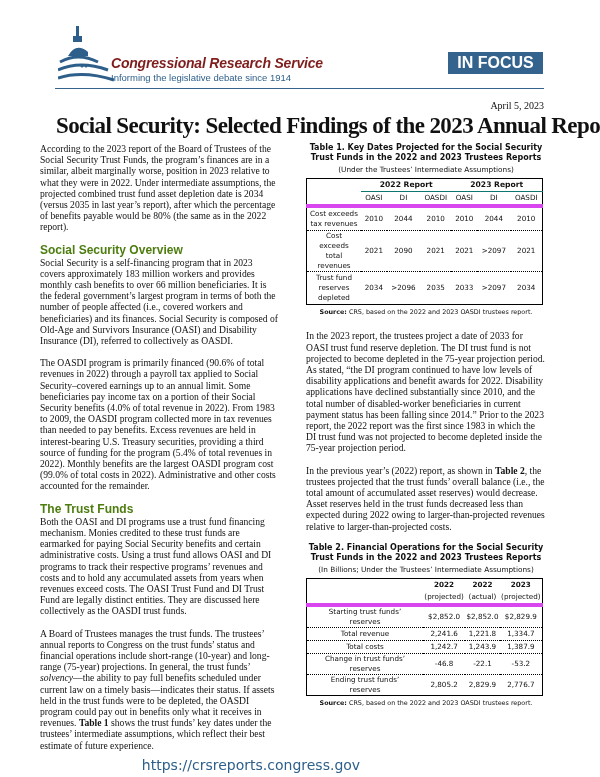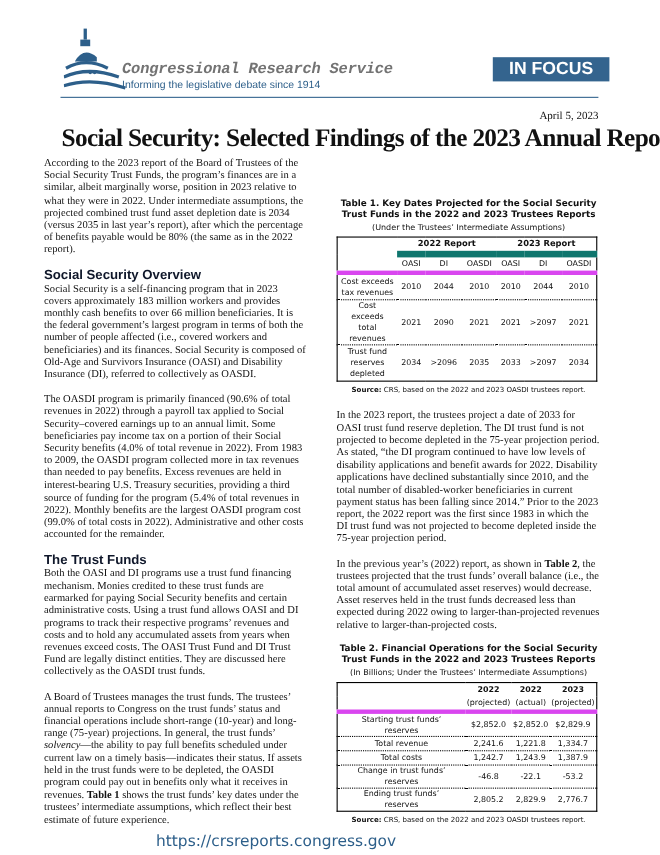--- a/index.html
+++ b/index.html
@@ -1,34 +1,34 @@
 <!DOCTYPE html>
 <html><head>
 <meta charset="utf-8">
 <style>
   html, body { margin:0; padding:0; background:#fff; }
   body { width:600px; height:777px; position:relative; overflow:hidden; font-family:"Liberation Serif", serif; color:#111; }
   .header { position:absolute; left:0; top:0; width:600px; height:95px; }
   .logo { position:absolute; left:58px; top:24px; width:60px; height:58px; }
-  .crs-name { position:absolute; left:111px; top:55px; font-family:Liberation Mono, monospace; font-style:italic; font-weight:bold; font-size:14px; color:#737373; letter-spacing:-0.2px; white-space:nowrap;text-align:center; }
+  .crs-name { position:absolute; left:111px; top:55px; font-family:Liberation Sans, sans-serif; font-style:italic; font-weight:bold; font-size:14px; color:#7f1d1d; letter-spacing:-0.2px; white-space:nowrap;text-align:center; }
   .crs-tag { position:absolute; left:111px; top:72px; font-family:"Liberation Sans", sans-serif; font-size:9.5px; color:#2d5f8a; white-space:nowrap; }
-  .infocus { position:absolute; left:448px; top:52px; width:106px; height:22px; background:#34648e; color:#fff; font-family:"Liberation Sans", sans-serif; font-weight:bold; font-size:16px; text-align:center; line-height:22px; }
+  .infocus { position:absolute; left:448px; top:52px; width:95px; height:22px; background:#34648e; color:#fff; font-family:"Liberation Sans", sans-serif; font-weight:bold; font-size:16px; text-align:center; line-height:22px; }
   .rule { position:absolute; left:55px; top:88px; width:489px; height:1px; background:#34648e; }
   .date { position:absolute; right:56px; top:100px; font-size:10px; }
   .title { position:absolute; left:56px; top:113px; font-family:"Liberation Serif", serif; font-weight:bold; font-size:23px; letter-spacing:-0.6px; white-space:nowrap; }
   .col-left { position:absolute; left:40px; top:143px; width:240px; font-size:9.6px; line-height:11.2px; }
   .col-right { position:absolute; left:306px; top:143px; width:240px; font-size:9.6px; line-height:11.2px; }
   p { margin:0 0 11px 0; }
-  h2 { font-family:"Liberation Sans", sans-serif; color:#0f172a; font-size:12px; margin:0; line-height:13px; font-weight:bold; }
-  .tcap { font-family:"DejaVu Sans", sans-serif; font-weight:bold; font-size:8px; text-align:center; line-height:10px;margin-top:37px; }
+  h2 { font-family:"Liberation Sans", sans-serif; color:#4d7c0f; font-size:12px; margin:0; line-height:13px; font-weight:bold; }
+  .tcap { font-family:"DejaVu Sans", sans-serif; font-weight:bold; font-size:8px; text-align:center; line-height:10px; }
   .tsub { font-family:"DejaVu Sans", sans-serif; font-size:7.3px; text-align:center; margin:1px 0 3px 0; }
   table { border-collapse:collapse; width:237px; border:1px solid #000; font-family:"DejaVu Sans", sans-serif; font-size:7.2px; }
   td, th { text-align:center; padding:1px 1px; line-height:10px; font-weight:normal; }
   .grp th { font-weight:bold; font-size:7.6px; }
-  .grp th.g { border-bottom:6px solid #0f766e; }
+  .grp th.g { border-bottom:1px solid #0f766e; }
   .hdrrow th { border-bottom:4px solid #d946ef; }
   tr.dot td { border-bottom:1px dotted #000; }
   .src { font-family:"DejaVu Sans", sans-serif; font-size:6.4px; margin:2px 0 12px 0;text-align:center; }
   .src b { font-weight:bold; }
   .footer { position:absolute; top:757px; left:0; width:502px; text-align:center; font-family:"DejaVu Sans", sans-serif; font-size:14px; color:#2d5f8a; }
 </style>
 </head>
 <body>
 
 <div class="header">

